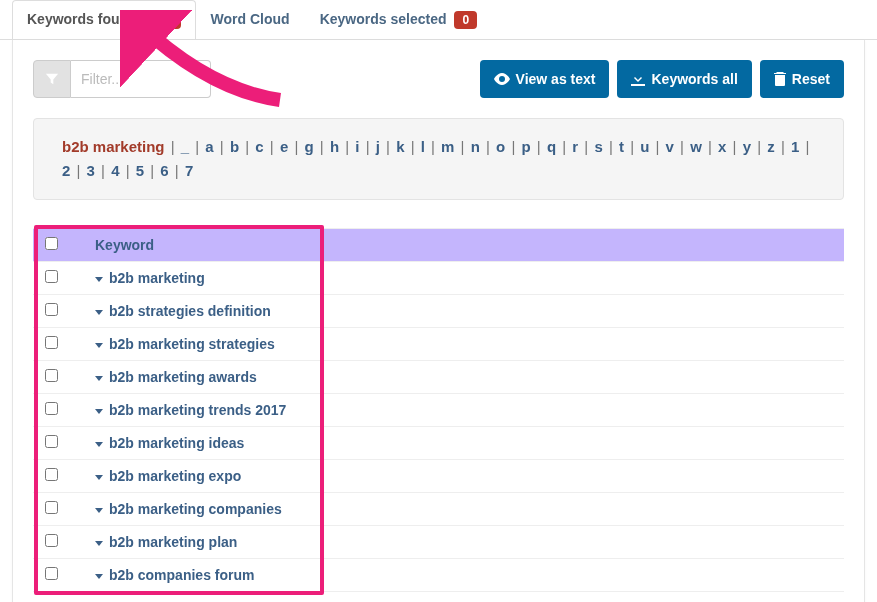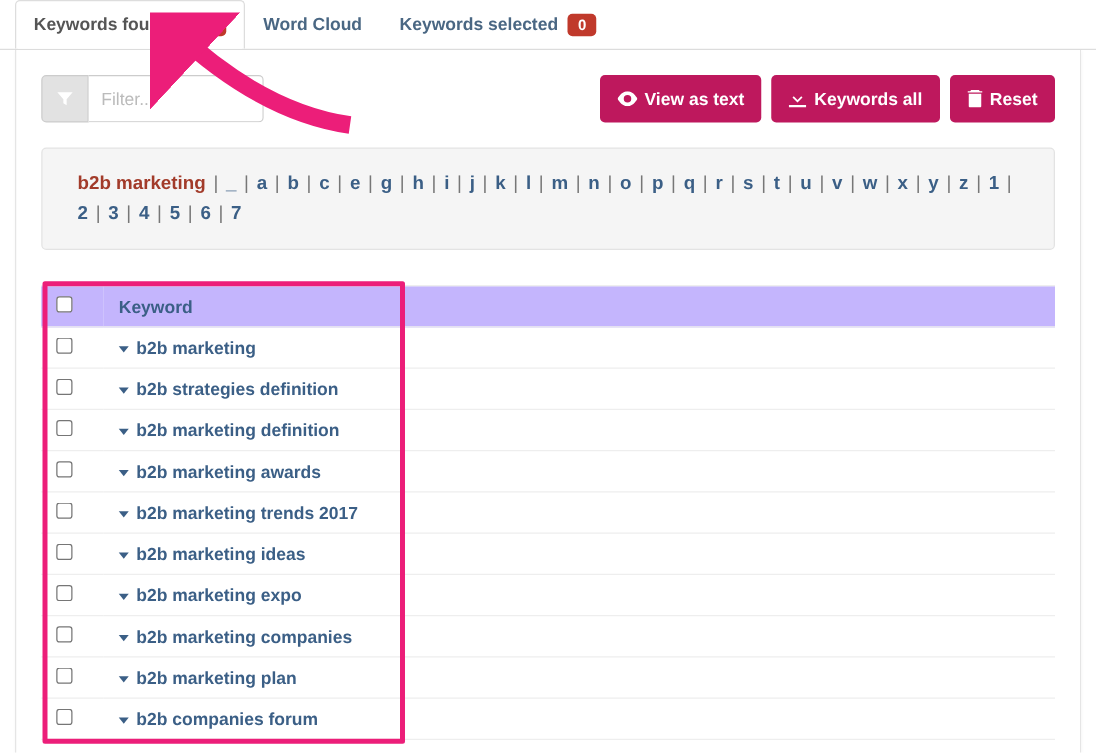--- a/index.html
+++ b/index.html
@@ -12,21 +12,21 @@
 .badge { display: inline-block; background: #c0392b; color: #fff; font-size: 12px; font-weight: 700; padding: 2px 8px; border-radius: 4px; margin-left: 4px; }
 
 .panel { border: 1px solid #e5e5e5; border-top: none; border-radius: 0 0 6px 6px; margin: 0 12px 12px 12px; padding: 20px; background: #fff; box-shadow: 0 1px 3px rgba(0,0,0,0.04); }
 
 .toolbar { display: flex; margin-bottom: 20px; }
 .filter-group { display: flex; }
 .filter-icon-btn { width: 38px; height: 38px; background: #e2e2e2; border: 1px solid #ccc; border-radius: 4px 0 0 4px; display: flex; align-items: center; justify-content: center; cursor: pointer; }
 .filter-input { width: 140px; height: 38px; border: 1px solid #ccc; border-left: none; border-radius: 0 4px 4px 0; padding: 0 10px; font-size: 14px; color: #555; }
 .filter-input::placeholder { color: #bbb; }
 .spacer { flex: 1; }
-.btn { background: #be185d; color: #fff; border: none; border-radius: 4px; padding: 9px 14px; font-size: 14px; font-weight: 700; cursor: pointer; display: inline-flex; align-items: center; gap: 6px; margin-left: 8px; }
+.btn { background: #0369a1; color: #fff; border: none; border-radius: 4px; padding: 9px 14px; font-size: 14px; font-weight: 700; cursor: pointer; display: inline-flex; align-items: center; gap: 6px; margin-left: 8px; }
 
 .alpha-box { background: #f5f5f5; border: 1px solid #e3e3e3; border-radius: 4px; padding: 16px 28px; margin-bottom: 28px; font-size: 15px; font-weight: 700; line-height: 1.6; }
 .alpha-main { color: #a23b2a; }
 .alpha-sep { color: #777; margin: 0 2px; font-weight: 400; }
 .alpha-link { color: #3b5f86; cursor: pointer; }
 
 .table { width: 100%; border-collapse: collapse; }
 .table th, .table td { text-align: left; padding: 8px 12px; border-top: 1px solid #eee; border-bottom: 1px solid #eee; }
 .table th { color: #3b5f86; font-weight: 700; background: #c4b5fd; }
 .col-check { width: 50px; text-align: center; }
@@ -106,21 +106,21 @@
           <tr>
             <td class="col-check"><input type="checkbox" style=""></td>
             <td class="kw-cell"><span class="caret-down"></span><span>b2b marketing</span></td>
           </tr>
           <tr>
             <td class="col-check"><input type="checkbox" style=""></td>
             <td class="kw-cell"><span class="caret-down"></span><span>b2b strategies definition</span></td>
           </tr>
           <tr>
             <td class="col-check"><input type="checkbox" style=""></td>
-            <td class="kw-cell"><span class="caret-down"></span><span>b2b marketing definition</span></td>
+            <td class="kw-cell"><span class="caret-down"></span><span>b2b marketing strategies</span></td>
           </tr>
           <tr>
             <td class="col-check"><input type="checkbox" style=""></td>
             <td class="kw-cell"><span class="caret-down"></span><span>b2b marketing awards</span></td>
           </tr>
           <tr>
             <td class="col-check"><input type="checkbox" style=""></td>
             <td class="kw-cell"><span class="caret-down"></span><span>b2b marketing trends 2017</span></td>
           </tr>
           <tr>

